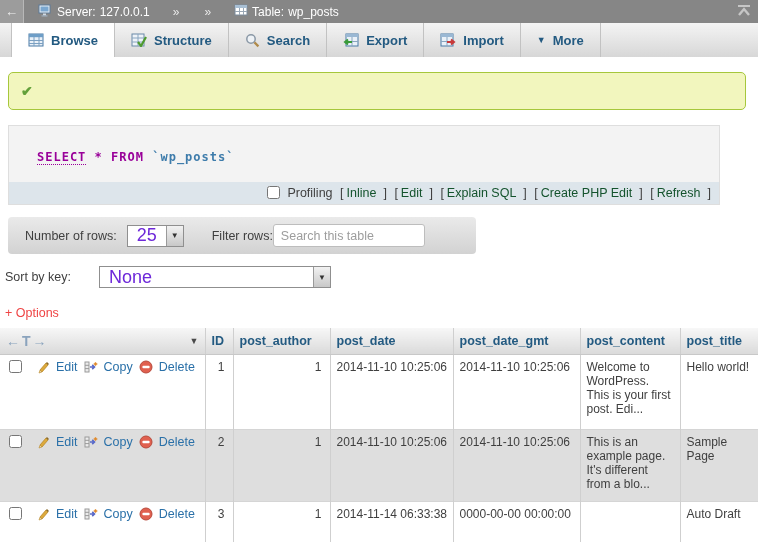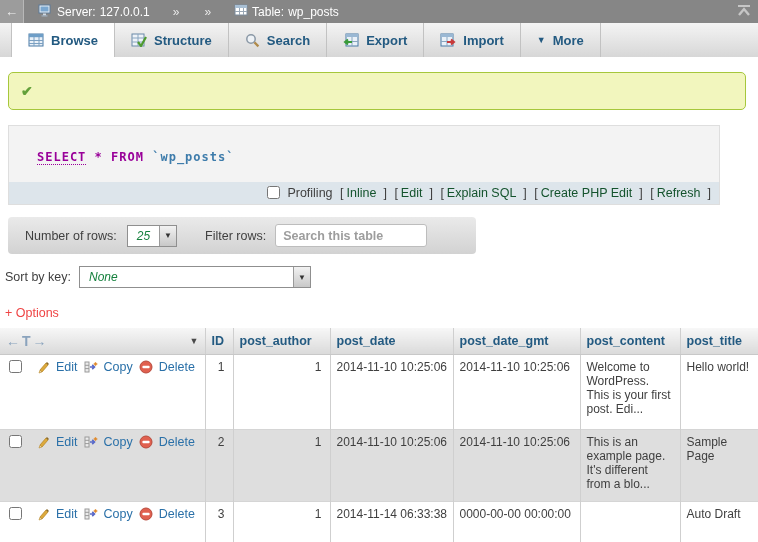--- a/index.html
+++ b/index.html
@@ -40,32 +40,32 @@
   .sqllinks a { color:#14532d; text-decoration:none; cursor:pointer; margin:0 3px; }
   .sqllinks .br { color:#3f3f3f; margin-left:4px; }
   .sqllinks input { vertical-align:-2px; margin-right:4px; }
 
   
   .rowsbar { margin:12px 0 0 8px; width:468px; height:37px; border-radius:4px;
     background:linear-gradient(#eaeaea,#d2d2d2); display:flex; align-items:center;
     padding-left:17px; font-size:12.5px; color:#3f3f3f; }
   .sel { display:inline-flex; background:#fff; border:1px solid #8f8f8f; height:22px;
     align-items:stretch; cursor:pointer; }
-  .sel .val { display:flex; align-items:center; padding:0 9px; font-size:12px; color:#15803d;font-style:italic; }
+  .sel .val { display:flex; align-items:center; padding:0 9px; font-size:18px; color:#6d28d9; }
   .sel .btn { width:17px; background:linear-gradient(#f2f2f2,#c8c8c8); border-left:1px solid #9a9a9a;
     display:flex; align-items:center; justify-content:center; font-size:8px; color:#333; }
   .rows-sel { margin:0 0 0 10px; }
   .rows-sel .val { min-width:28px; justify-content:center; }
   .filter-label { margin-left:28px; }
-  .filter-input { margin-left:9px; width:152px; height:23px; border:1px solid #bdbdbd; border-radius:3px;
-    padding:4px 7px; font-size:12.5px; font-family:"Liberation Sans", sans-serif; color:#333;font-weight:bold; }
+  .filter-input { width:152px; height:23px; border:1px solid #bdbdbd; border-radius:3px;
+    padding:4px 7px; font-size:12.5px; font-family:"Liberation Sans", sans-serif; color:#333; }
   .filter-input::placeholder { color:#9d9d9d; }
 
   
-  .sortrow { margin:12px 0 0 5px; display:flex; align-items:center; font-size:12.5px; color:#3f3f3f; }
+  .sortrow { margin:12px 0 0 5px; display:flex; align-items:center; font-size:12.5px; color:#3f3f3f;gap:20px; }
   .sort-sel { margin-left:8px; width:232px; }
   .sort-sel .val { flex:1; }
 
   
   .options { display:inline-block; margin:18px 0 0 5px; color:#ef4444; font-size:12.5px;
     text-decoration:none; cursor:pointer; }
 
   
   table.results { margin-top:8px; width:758px; border-collapse:collapse; table-layout:fixed; font-size:12px; }
   .results th, .results td { vertical-align:top; border-right:1px solid #cfcfcf; overflow:hidden; }

